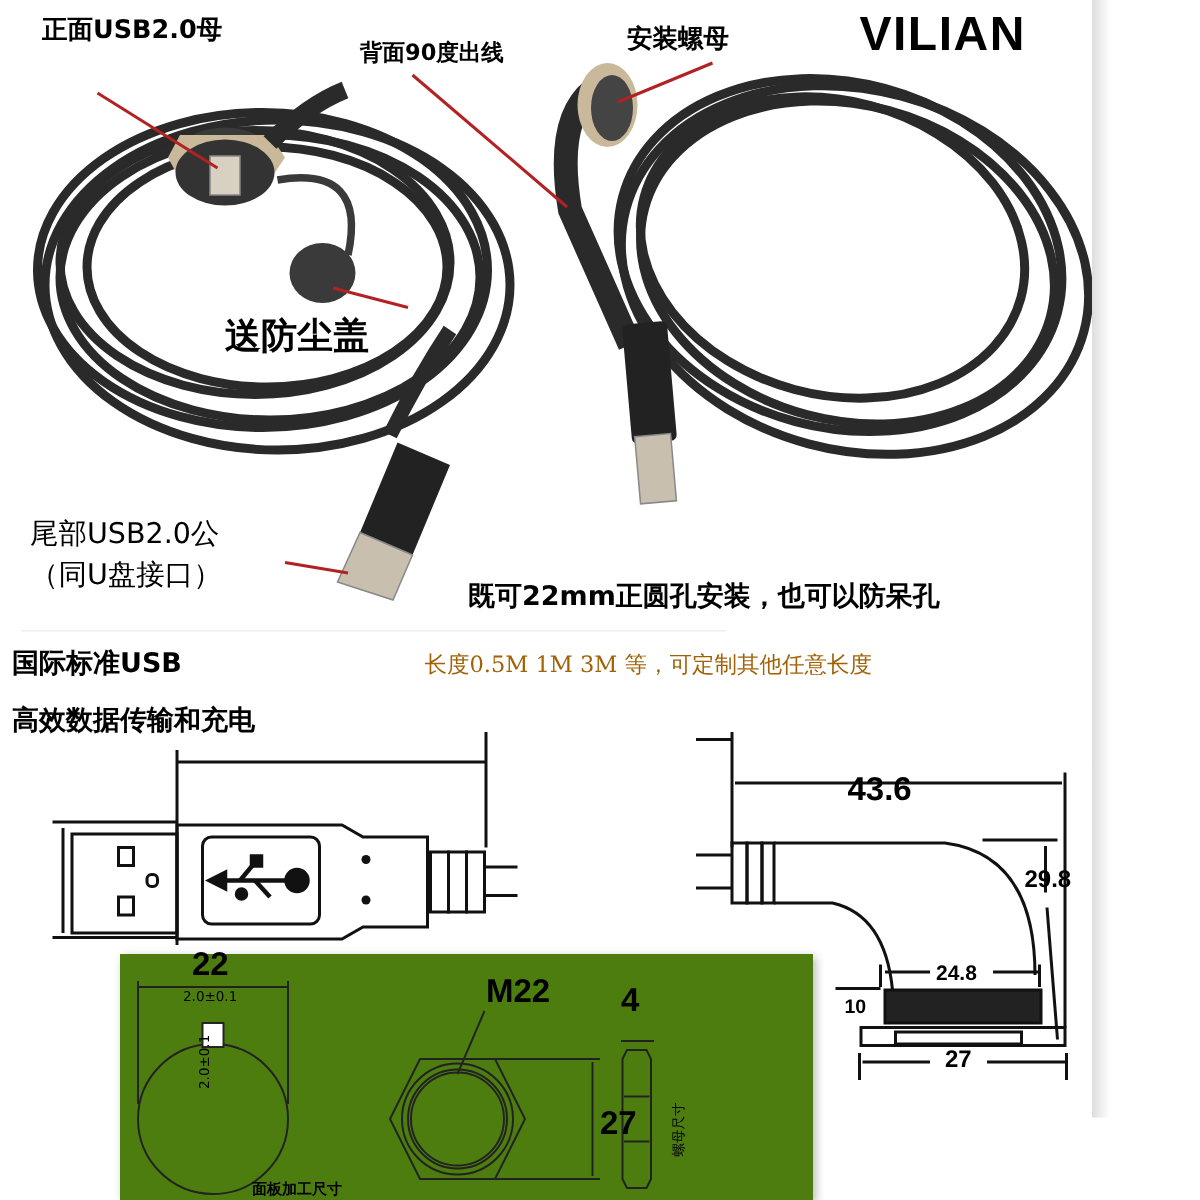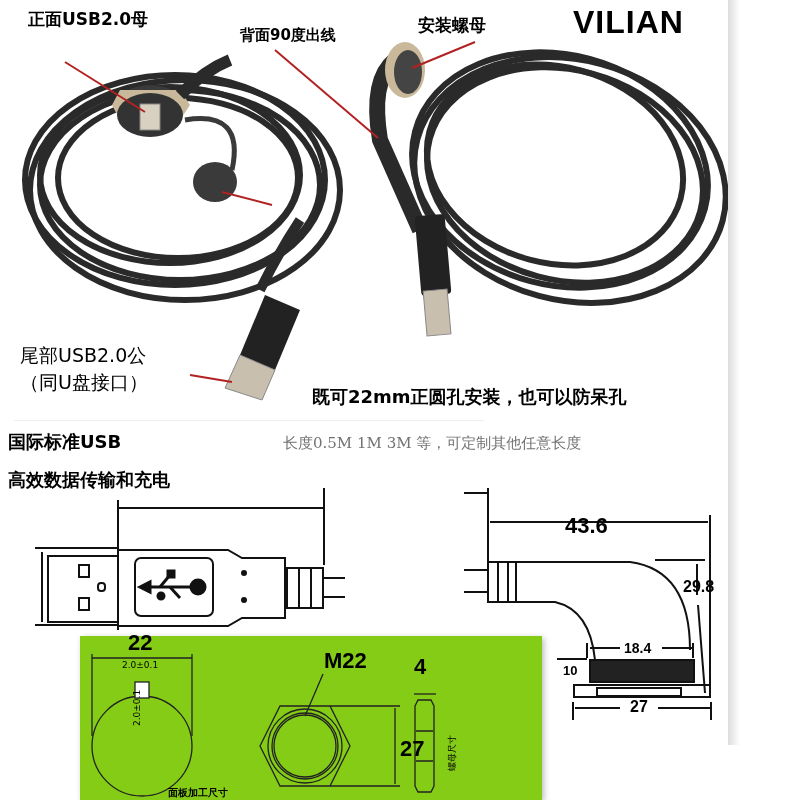--- a/index.html
+++ b/index.html
@@ -1,20 +1,20 @@
 <!DOCTYPE html>
 <html><head>
 <meta charset="utf-8">
 <style>
   html, body { margin:0; padding:0; }
   body { width:800px; height:800px; background:#fff; position:relative; overflow:hidden;
          font-family:"DejaVu Sans", sans-serif; color:#000; }
   .abs { position:absolute; }
   .lbl { font-weight:bold; white-space:nowrap; }
-  .card { position:absolute; background:#84cc16; }
+  .card { position:absolute; background:#4d7c0f; }
   .panel-right-shadow { position:absolute; left:728px; top:0; width:12px; height:745px;
         background:linear-gradient(to right, #ddd, #fff); }
   .brand { font-family:Liberation Sans, sans-serif; font-weight:bold; font-size:32px; letter-spacing:1px; }
   svg { position:absolute; overflow:visible; }
   .dim { font-family:"Liberation Sans", sans-serif; font-weight:bold; }
 </style>
 </head>
 <body>
 
 <div class="abs" style="left:0;top:0;width:740px;height:410px;">
@@ -61,31 +61,32 @@
       <line x1="475" y1="42" x2="412" y2="68"></line>
       <line x1="272" y1="205" x2="222" y2="192"></line>
       <line x1="190" y1="375" x2="232" y2="382"></line>
     </g>
   </svg>
 
   <div class="abs lbl" style="left:28px;top:8px;font-size:17px;">正面USB2.0母</div>
   <div class="abs lbl" style="left:240px;top:26px;font-size:15px;">背面90度出线</div>
   <div class="abs lbl" style="left:418px;top:14px;font-size:17px;">安装螺母</div>
   <div class="abs brand" style="left:573px;top:4px;">VILIAN</div>
+  <div class="abs lbl" style="left:150px;top:208px;font-size:24px;">送防尘盖</div>
   <div class="abs lbl" style="left:20px;top:343px;font-size:19px;font-weight:normal;">尾部USB2.0公</div>
   <div class="abs lbl" style="left:20px;top:370px;font-size:19px;font-weight:normal;">（同U盘接口）</div>
   <div class="abs lbl" style="left:312px;top:385px;font-size:18px;">既可22mm正圆孔安装，也可以防呆孔</div>
 </div>
 
 <div class="panel-right-shadow"></div>
 <div class="abs" style="left:14px;top:420px;width:470px;height:1px;background:#eee;"></div>
 
 <div class="abs lbl" style="left:8px;top:430px;font-size:18px;">国际标准USB</div>
 <div class="abs lbl" style="left:8px;top:468px;font-size:18px;">高效数据传输和充电</div>
-<div class="abs" style="left:283px;top:434px;font-size:15px;color:#737373;font-family:'DejaVu Serif',serif;white-space:nowrap;">长度0.5M  1M   3M 等，可定制其他任意长度</div>
+<div class="abs" style="left:283px;top:434px;font-size:15px;color:#a16207;font-family:'DejaVu Serif',serif;white-space:nowrap;">长度0.5M  1M   3M 等，可定制其他任意长度</div>
 
 <svg style="left:0;top:480px;" width="420" height="160">
   <g fill="none" stroke="#111" stroke-width="2">
 
     <line x1="118" y1="20" x2="118" y2="150"></line>
     <line x1="324" y1="8" x2="324" y2="85"></line>
     <line x1="118" y1="28" x2="324" y2="28"></line>
     <line x1="35" y1="68" x2="118" y2="68"></line>
     <line x1="35" y1="145" x2="118" y2="145"></line>
     <line x1="42" y1="72" x2="42" y2="142"></line>
@@ -146,21 +147,21 @@
       <line x1="222" y1="168" x2="252" y2="168"></line>
     <line x1="117" y1="179" x2="147" y2="179"></line>
     <line x1="133" y1="222" x2="133" y2="240"></line>
       <line x1="271" y1="222" x2="271" y2="240"></line>
     <line x1="135" y1="228" x2="180" y2="228"></line>
       <line x1="218" y1="228" x2="270" y2="228"></line>
   </g>
 </svg>
 <div class="abs dim" style="left:565px;top:497px;font-size:22px;margin-top:16px;">43.6</div>
 <div class="abs dim" style="left:683px;top:578px;font-size:16px;">29.8</div>
-<div class="abs dim" style="left:624px;top:640px;font-size:14px;">18.4</div>
+<div class="abs dim" style="left:624px;top:640px;font-size:14px;">24.8</div>
 <div class="abs dim" style="left:563px;top:663px;font-size:13px;">10</div>
 <div class="abs dim" style="left:630px;top:698px;font-size:16px;">27</div>
 
 <div class="card" style="left:80px;top:636px;width:462px;height:164px;box-shadow:2px 2px 6px #bbb;">
   <svg width="462" height="164" style="left:0;top:0;">
     <g fill="none" stroke="#222" stroke-width="1.3">
 
       <line x1="12" y1="18" x2="12" y2="100"></line>
         <line x1="112" y1="18" x2="112" y2="100"></line>
       <line x1="12" y1="22" x2="112" y2="22"></line>

